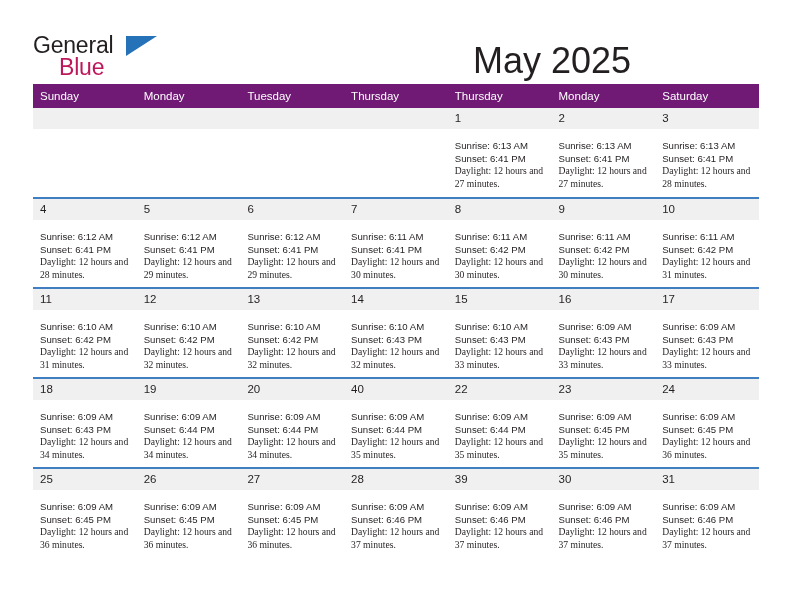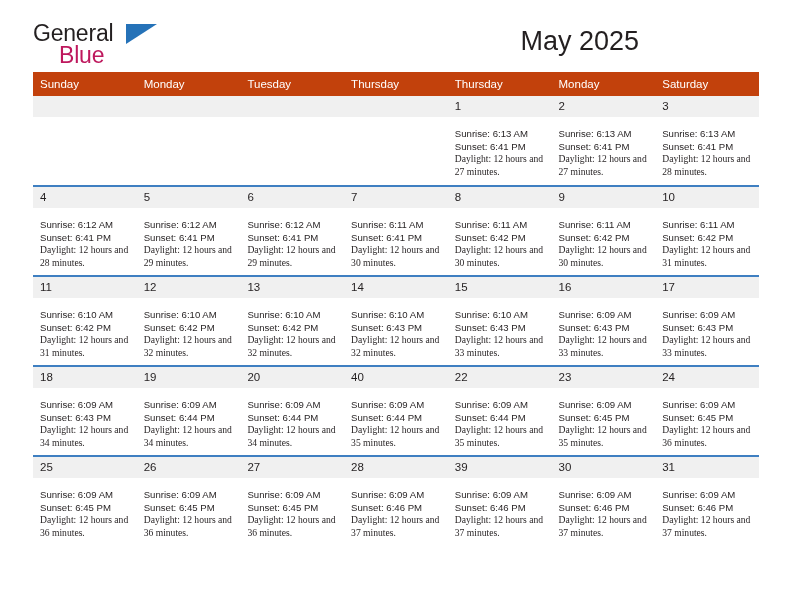--- a/index.html
+++ b/index.html
@@ -13,21 +13,21 @@
     height: 612px;
     font-family: "Liberation Sans", sans-serif;
     color: #231f20;
     overflow: hidden;
   }
   .page {
     position: relative;
     width: 676px;
     height: 612px;
     box-sizing: border-box;
-    padding: 0 33px;
+    padding: 12px 33px;
   }
 
   
   .header {
     display: flex;
     align-items: flex-start;
     justify-content: space-between;
     height: 72px;
     padding-top: 22px;
     box-sizing: border-box;
@@ -59,42 +59,42 @@
     width: 0;
     height: 0;
     border-left: 31px solid #2572b8;
     border-bottom: 20px solid transparent;
   }
   .titles {
     text-align: right;
     padding-top: 0px;
   }
   .cal-title {
-    font-size: 27px;
+    font-size: 36px;
     color: #231f20;
     line-height: 30px;
     font-weight: normal;
-    margin: 4px;
+    margin: 12px;
   }
   .cal-subtitle {
     font-size: 13.5px;
     color: #231f20;
     line-height: 20px;
     margin: 6px 0 0 0;
     font-weight: normal;
   }
 
   
   .calendar {
     width: 726px;
     border-collapse: collapse;
     table-layout: fixed;
   }
   .calendar th {
-    background: #c2410c;
+    background: #701a75;
     color: #ffffff;
     font-size: 11.5px;
     font-weight: normal;
     text-align: left;
     padding: 6px 0 6px 7px;
     height: 20px;
     box-sizing: border-box;
   }
   .week-row td {
     vertical-align: top;

